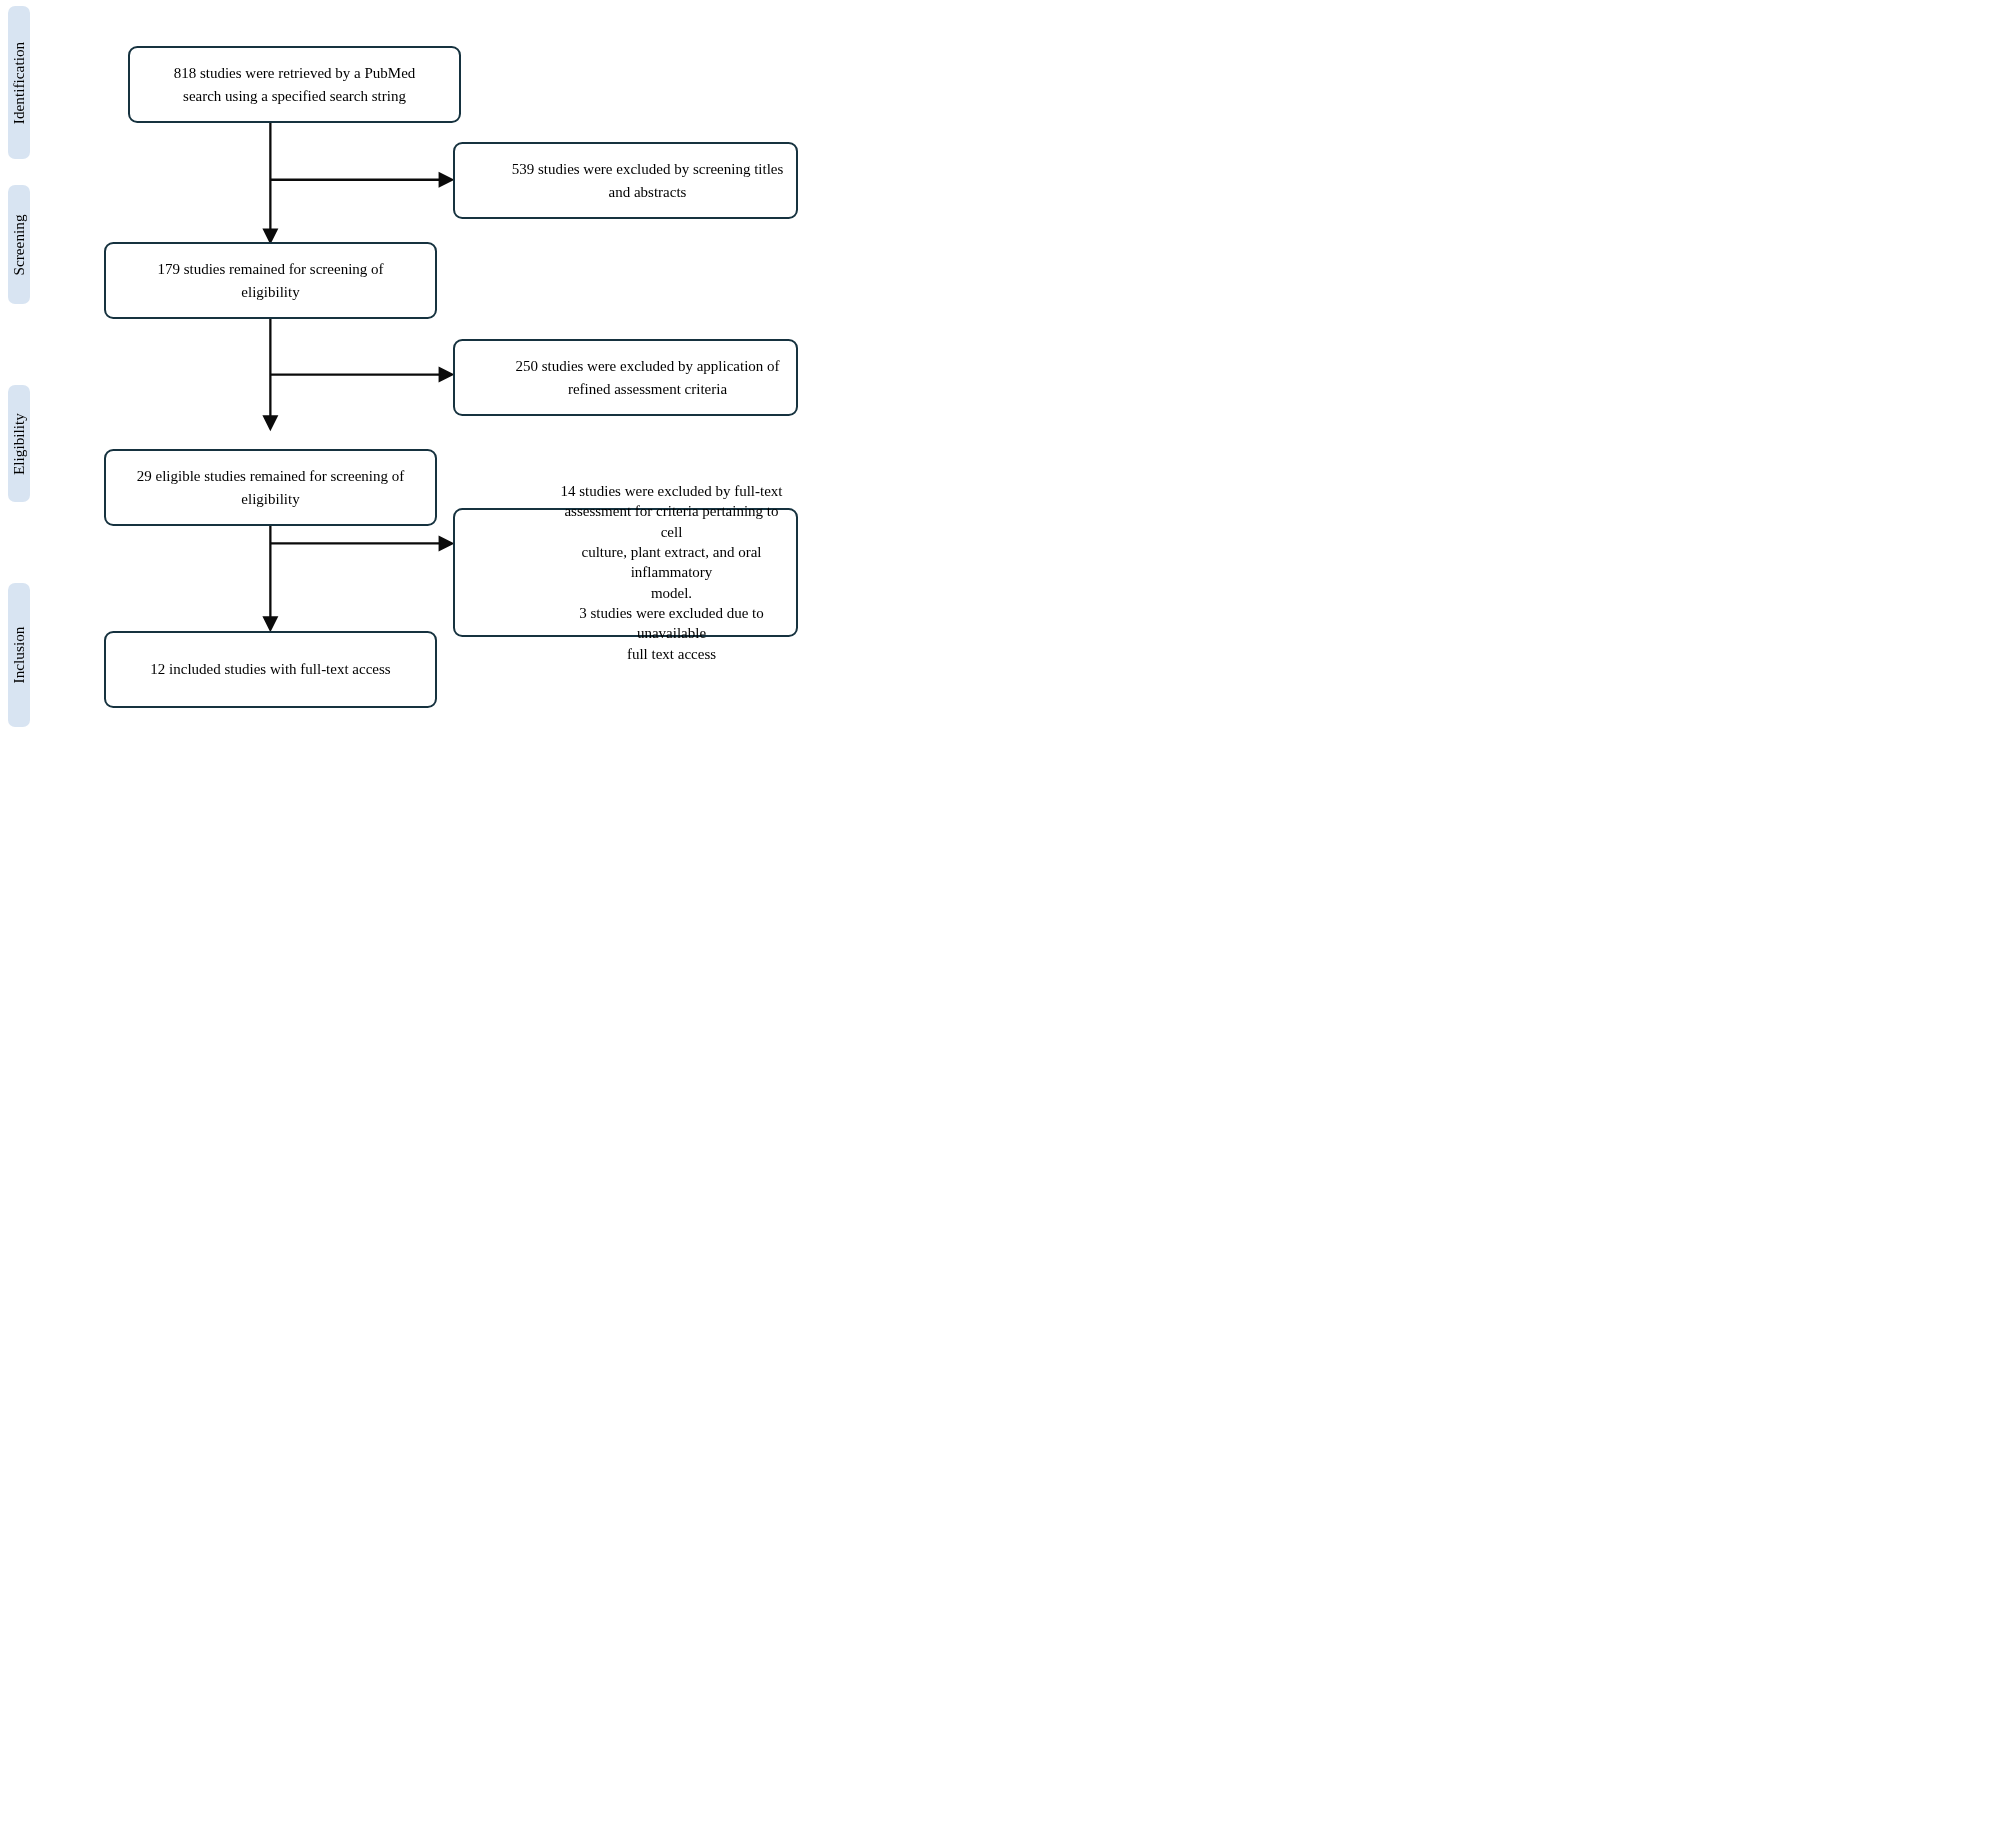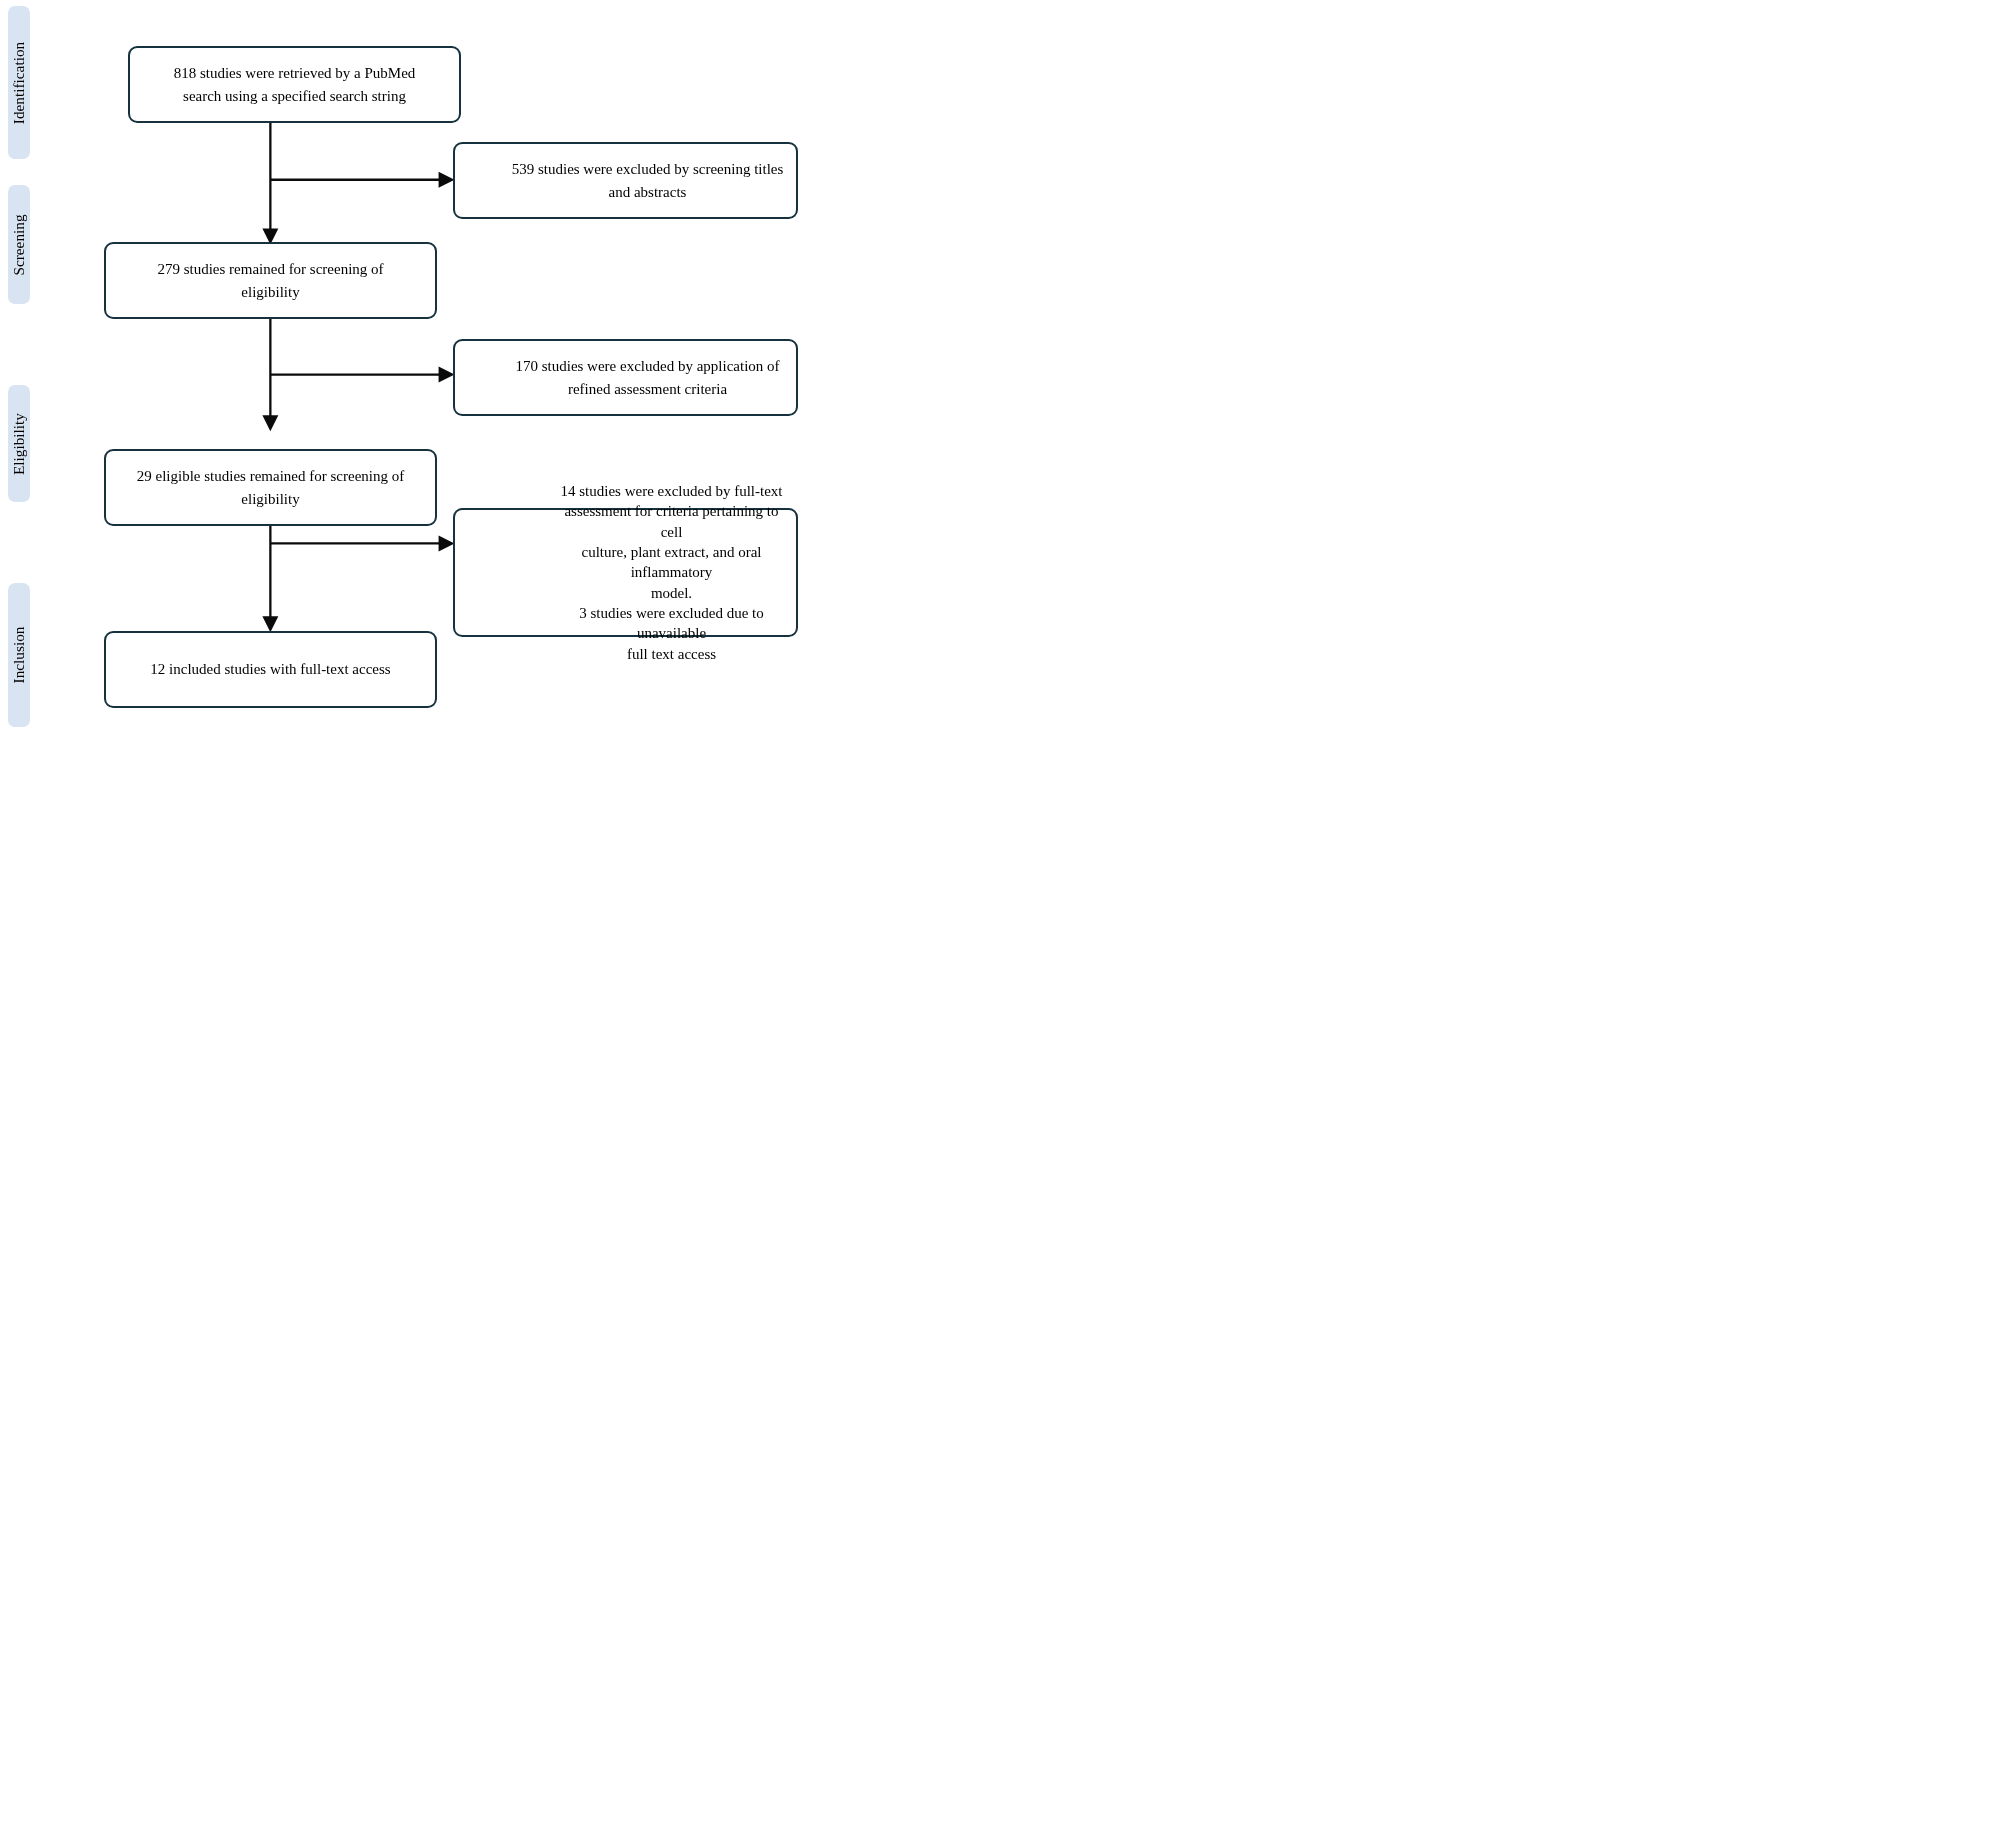--- a/index.html
+++ b/index.html
@@ -107,40 +107,40 @@
       <polygon points="886,1065 862,1053 862,1077"></polygon>
     </g>
   </svg>
 
   <div class="flow-box main-box" style="top:46px;margin-left:24px;">
     <div class="box-text">818 studies were retrieved by a PubMed
 search using a specified search string</div>
   </div>
 
   <div class="flow-box main-box" style="top:242px;">
-    <div class="box-text">279 studies remained for screening of
+    <div class="box-text">179 studies remained for screening of
 eligibility</div>
   </div>
 
   <div class="flow-box main-box" style="top:449px;">
     <div class="box-text">29 eligible studies remained for screening of
 eligibility</div>
   </div>
 
   <div class="flow-box main-box" style="top:631px;align-items:center;">
     <div class="box-text">12 included studies with full-text access</div>
   </div>
 
   <div class="flow-box excl-box" style="top:142px; height:77px;">
     <div class="box-text">539 studies were excluded by screening titles
 and abstracts</div>
   </div>
 
   <div class="flow-box excl-box" style="top:339px; height:77px;">
-    <div class="box-text">170 studies were excluded by application of
+    <div class="box-text">250 studies were excluded by application of
 refined assessment criteria</div>
   </div>
 
   <div class="flow-box excl-box" style="top:508px; height:129px;">
     <div class="box-text tight">14 studies were excluded by full-text
 assessment for criteria pertaining to cell
 culture, plant extract, and oral inflammatory
 model.
 3 studies were excluded due to unavailable
 full text access</div>

